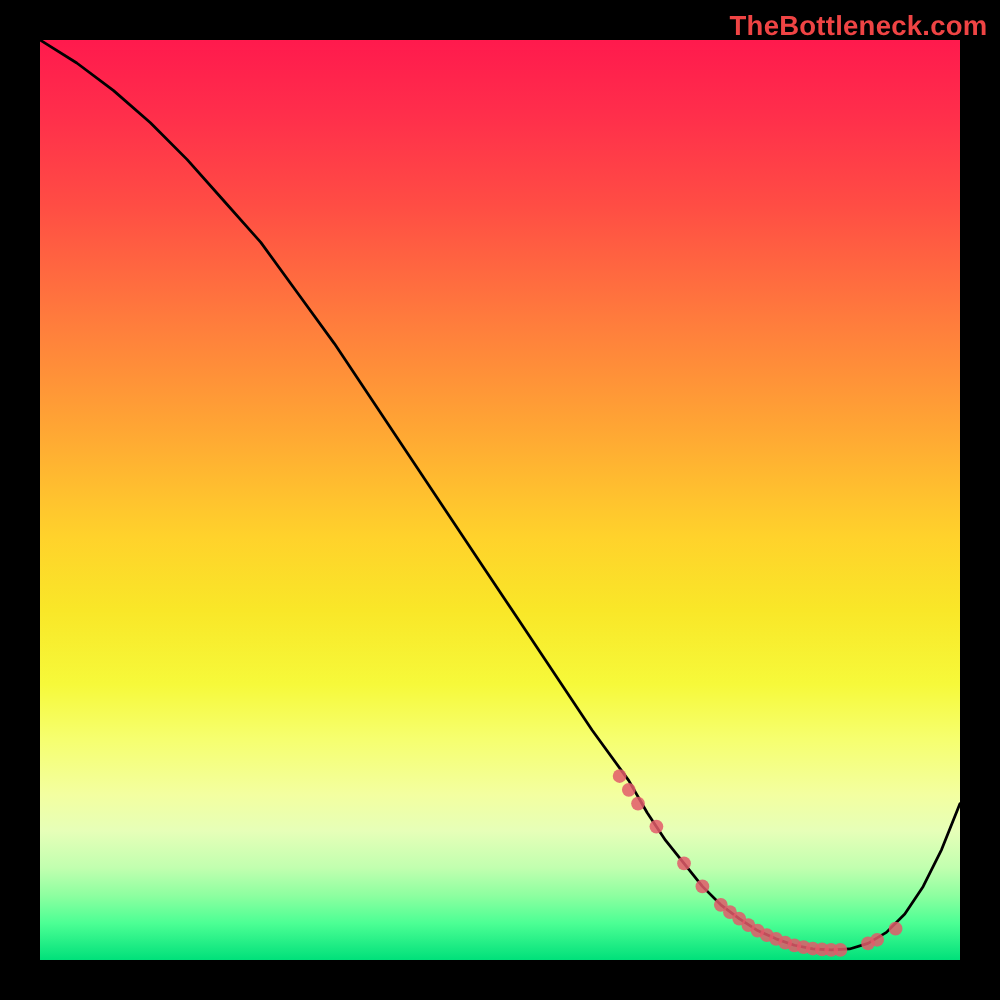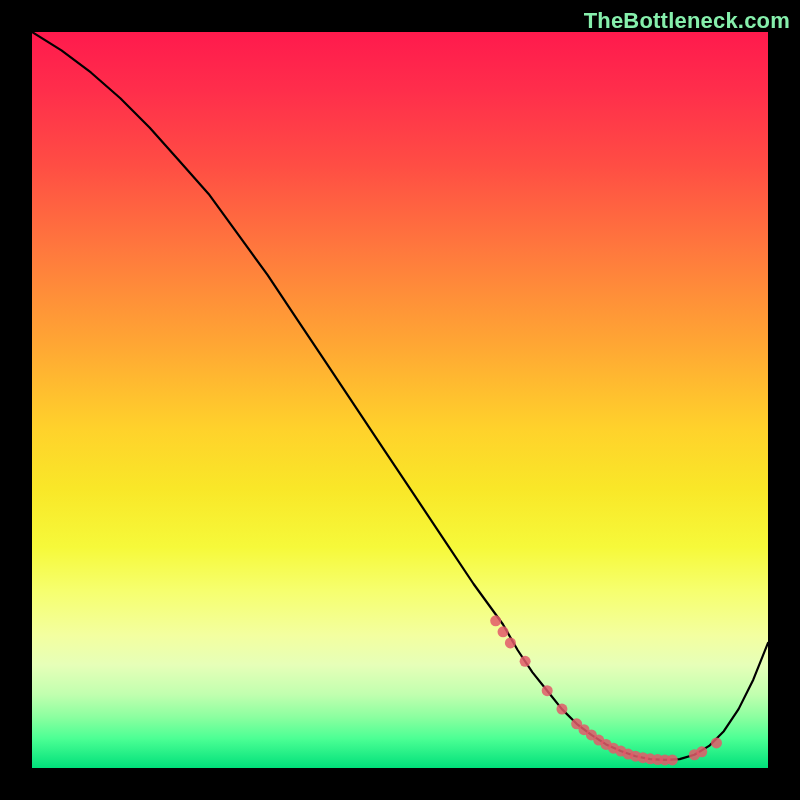--- a/index.html
+++ b/index.html
@@ -40,21 +40,21 @@
       #00e07a 100%
     );
   }
   .watermark {
     position: absolute;
     top: 8px;
     right: 10px;
     font-family: Arial, Helvetica, sans-serif;
     font-size: 22px;
     font-weight: 600;
-    color: #86efac;
+    color: #ef4444;
     letter-spacing: 0.2px;
   }
   svg.curve {
     position: absolute;
     left: 0;
     top: 0;
     width: 736px;
     height: 736px;
   }
 </style>

